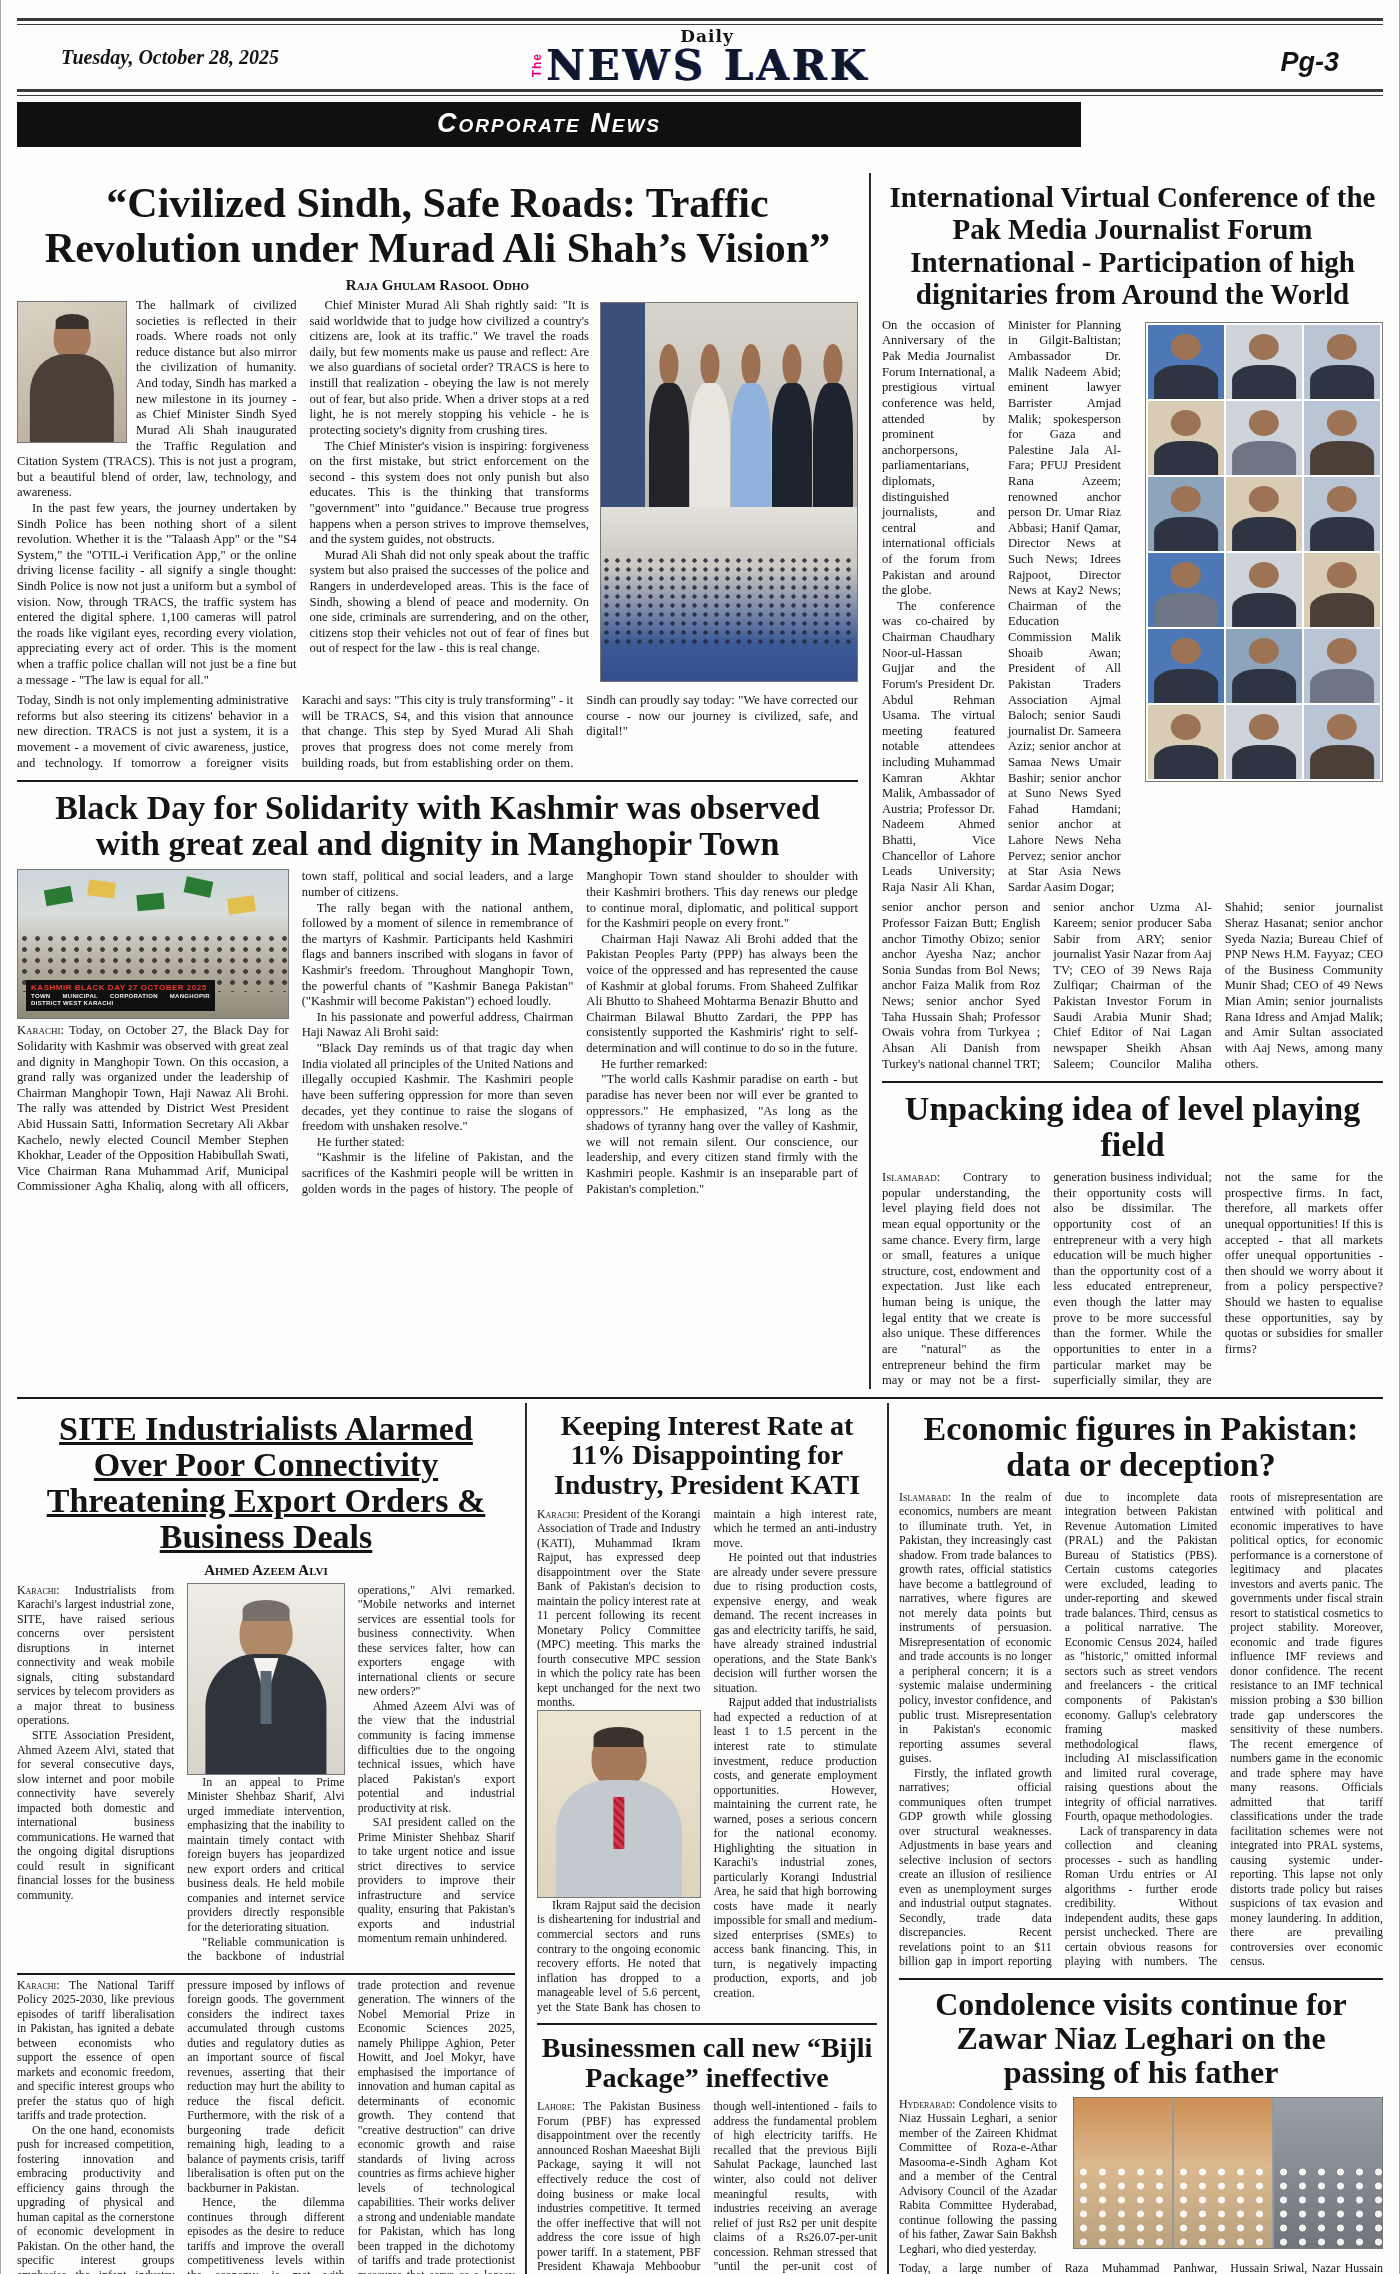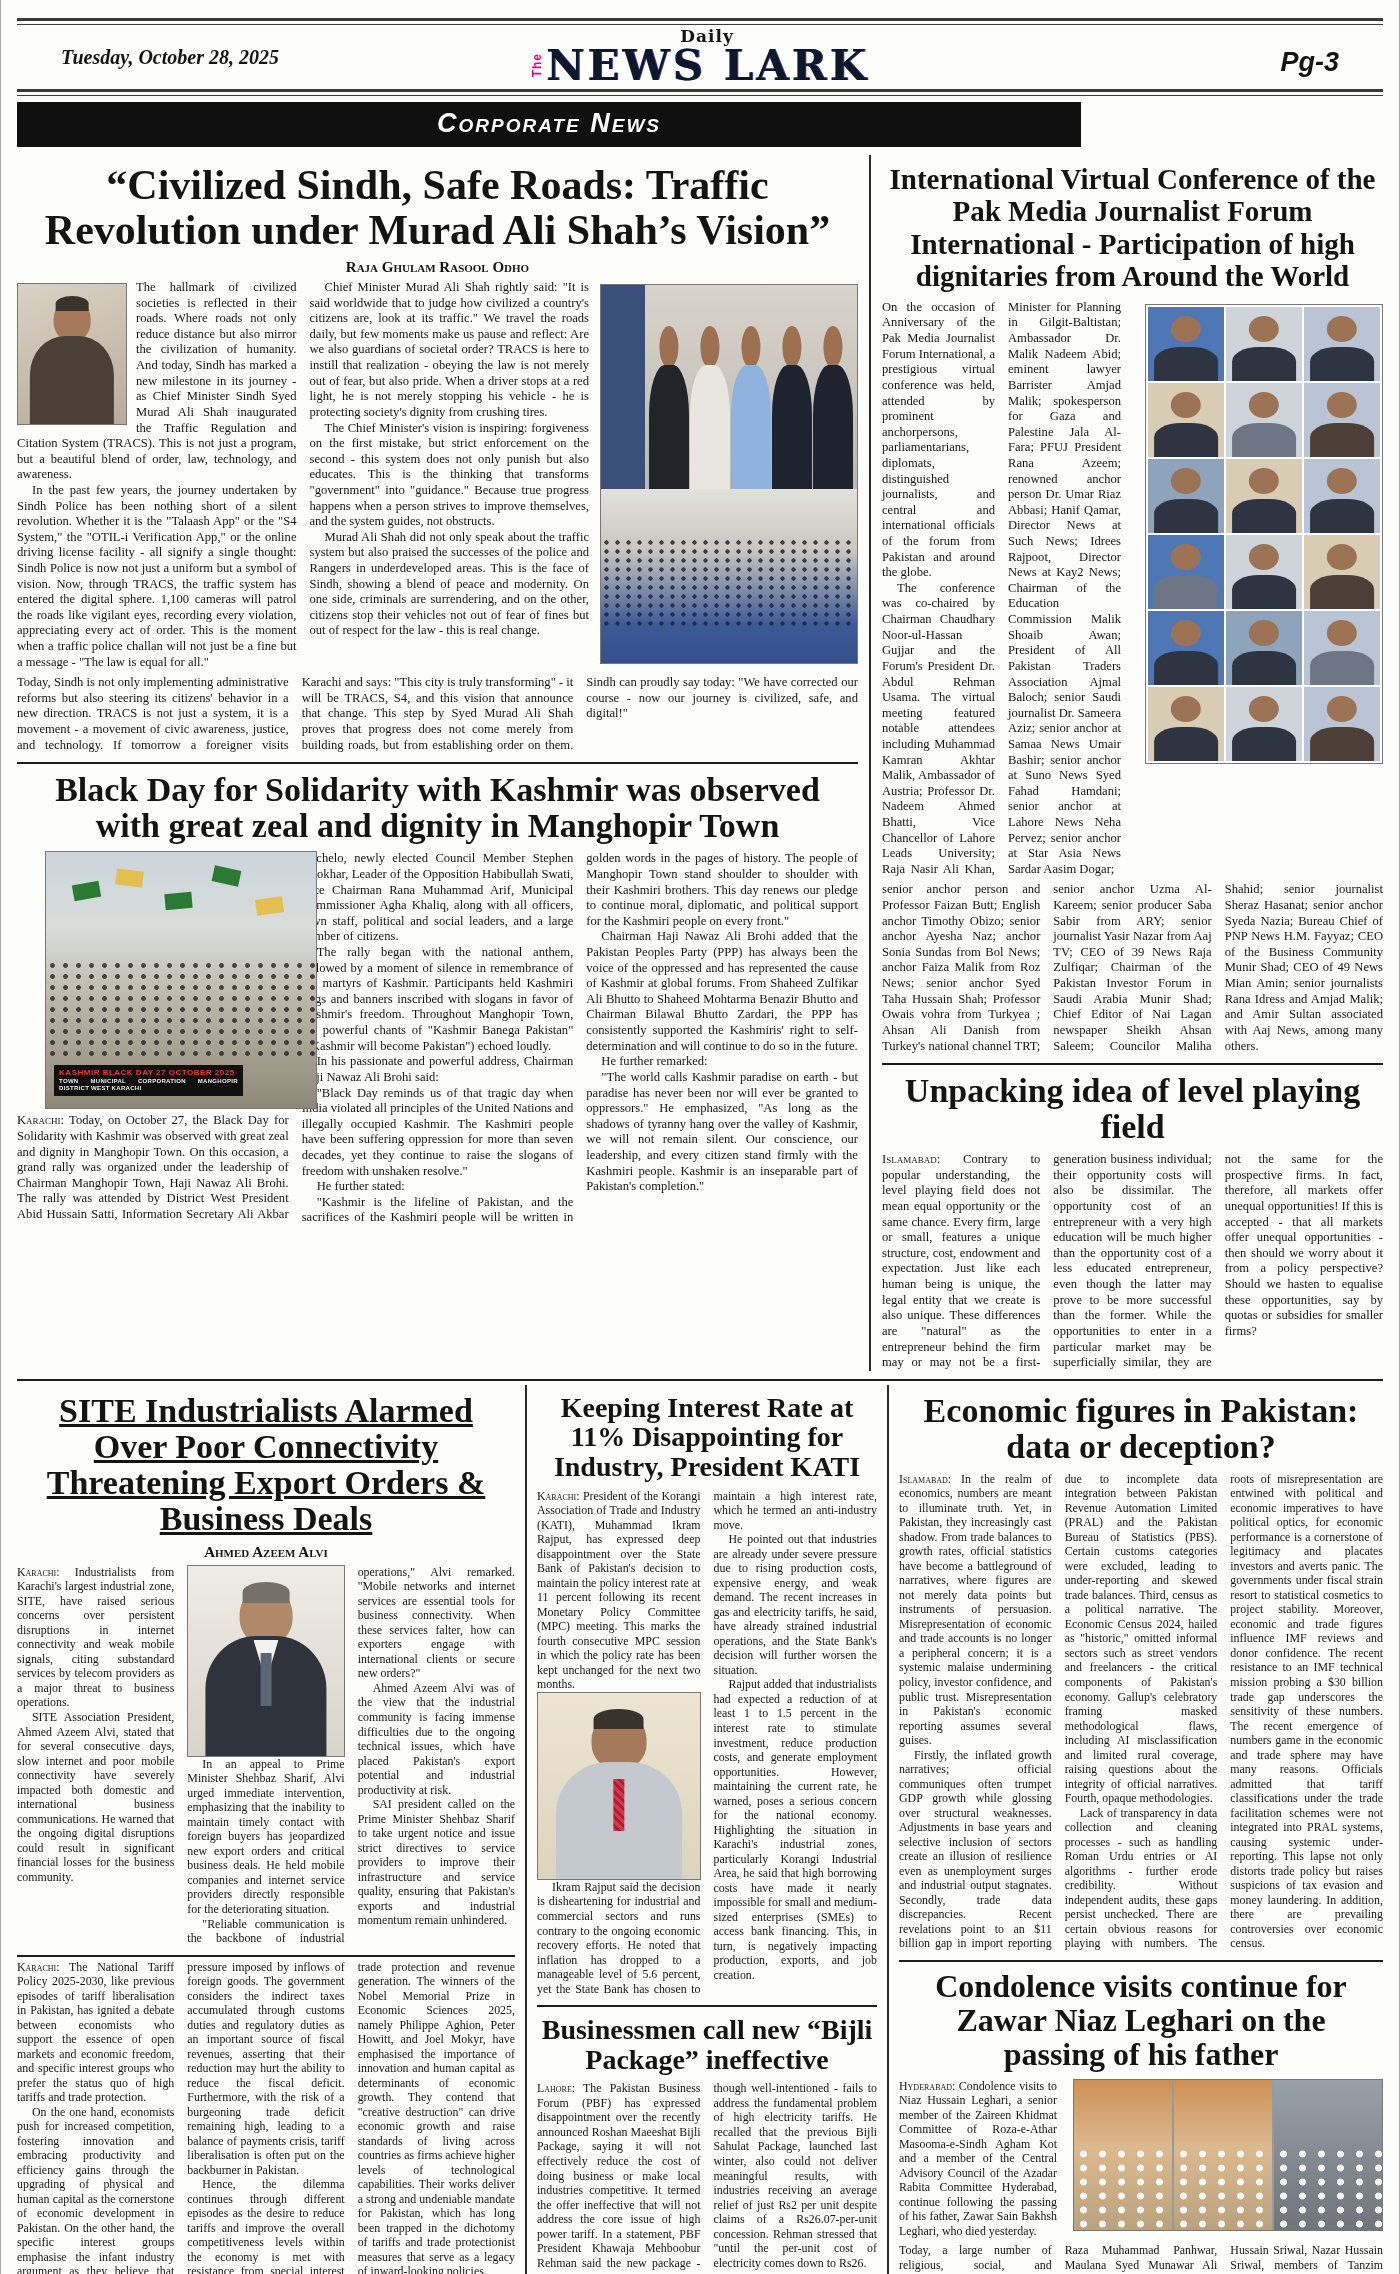--- a/index.html
+++ b/index.html
@@ -16,21 +16,21 @@
   .mast-inner { display:flex; align-items:center; justify-content:space-between; height:64px; padding:0 44px; }
   .mast-date { font-style:italic; font-weight:bold; font-size:20px; width:330px; }
   .mast-logo { text-align:center; line-height:1; }
   .logo-daily { font-family:"DejaVu Serif",serif; font-weight:bold; font-size:17px; letter-spacing:1px; margin-left:14px; }
   .logo-row { display:flex; align-items:center; justify-content:center; gap:3px; }
   .logo-the { color:#e5007d; writing-mode:vertical-rl; transform:rotate(180deg); font-size:12px; font-weight:bold; font-family:"Liberation Sans",sans-serif; letter-spacing:1px; }
   .logo-main { font-family:"DejaVu Serif",serif; font-weight:bold; font-size:42px; color:#0f172a; letter-spacing:3px; text-shadow:1px 0 0 #3b3bb0; }
   .mast-pg { font-weight:bold; font-style:italic; font-size:27px; width:330px; text-align:right; font-family:"Liberation Sans",sans-serif;margin-top:11px; }
 
   
-  .banner-row { margin:6px 0 8px; }
+  .banner-row { margin:6px 0 26px; }
   .banner {
     width:1064px; background:#101010; color:#fff; text-align:center; padding:6px 0 8px;
     font-variant:small-caps; font-style:italic; font-weight:bold; font-size:27px;
     font-family:"Liberation Sans",sans-serif; letter-spacing:2px;
   }
 
   
   h1,h2 { font-weight:bold; text-align:center; line-height:1.06; margin:8px 4px 7px; }
   .h-traffic { font-size:42px; }
   .h-conf { font-size:29px; line-height:1.12; }
@@ -76,21 +76,21 @@
   .ev-drape { position:absolute; left:0; top:0; width:17%; height:100%; background:#3a4f7a; }
   .fg { position:absolute; bottom:0; width:17%; height:80%; }
   .fg::before { content:""; position:absolute; top:0; left:50%; transform:translateX(-50%); width:44%; height:26%; border-radius:50%; background:#9c7050; }
   .fg::after { content:""; position:absolute; top:24%; left:50%; transform:translateX(-50%); width:92%; height:76%; border-radius:40% 40% 0 0; background:var(--s,#222); }
   .ev-bottom { position:absolute; bottom:0; left:0; right:0; height:46%;
     background:linear-gradient(180deg,#e3e1db 0%,#cac7c0 35%,#3c5a96 78%,#33508c 100%); }
   .crowd-dots { position:absolute; left:0; right:0; top:28%; height:52%;
     background-image:radial-gradient(circle, rgba(35,35,55,.85) 1.9px, transparent 2.4px);
     background-size:11px 9px; }
 
-  .rally-photo { width:100%; height:258px; background:linear-gradient(#ccd5dc 0%,#d9ddda 30%,#b9b4a6 60%,#8e8878 100%); margin-bottom:4px;margin-left:28px; }
+  .rally-photo { width:100%; height:150px; background:linear-gradient(#ccd5dc 0%,#d9ddda 30%,#b9b4a6 60%,#8e8878 100%); margin-bottom:4px; }
   .rally-crowd { position:absolute; left:0; right:0; top:42%; height:40%;
     background-image:radial-gradient(circle, rgba(40,35,30,.8) 2.1px, transparent 2.6px);
     background-size:13px 11px; }
   .flag { position:absolute; width:27px; height:16px; background:#2a7a34; box-shadow:0 16px 0 -14px #555; }
   .flag.y { background:#e3bf4e; }
   .rally-banner { position:absolute; bottom:5%; left:3%; width:70%; background:#101010; padding:3px 5px;
     font-family:"Liberation Sans",sans-serif; font-weight:bold; line-height:1.25; }
   .rb1 { color:#e63b2e; font-size:8px; letter-spacing:.5px; }
   .rb2 { color:#eee; font-size:6px; letter-spacing:.3px; }
 

